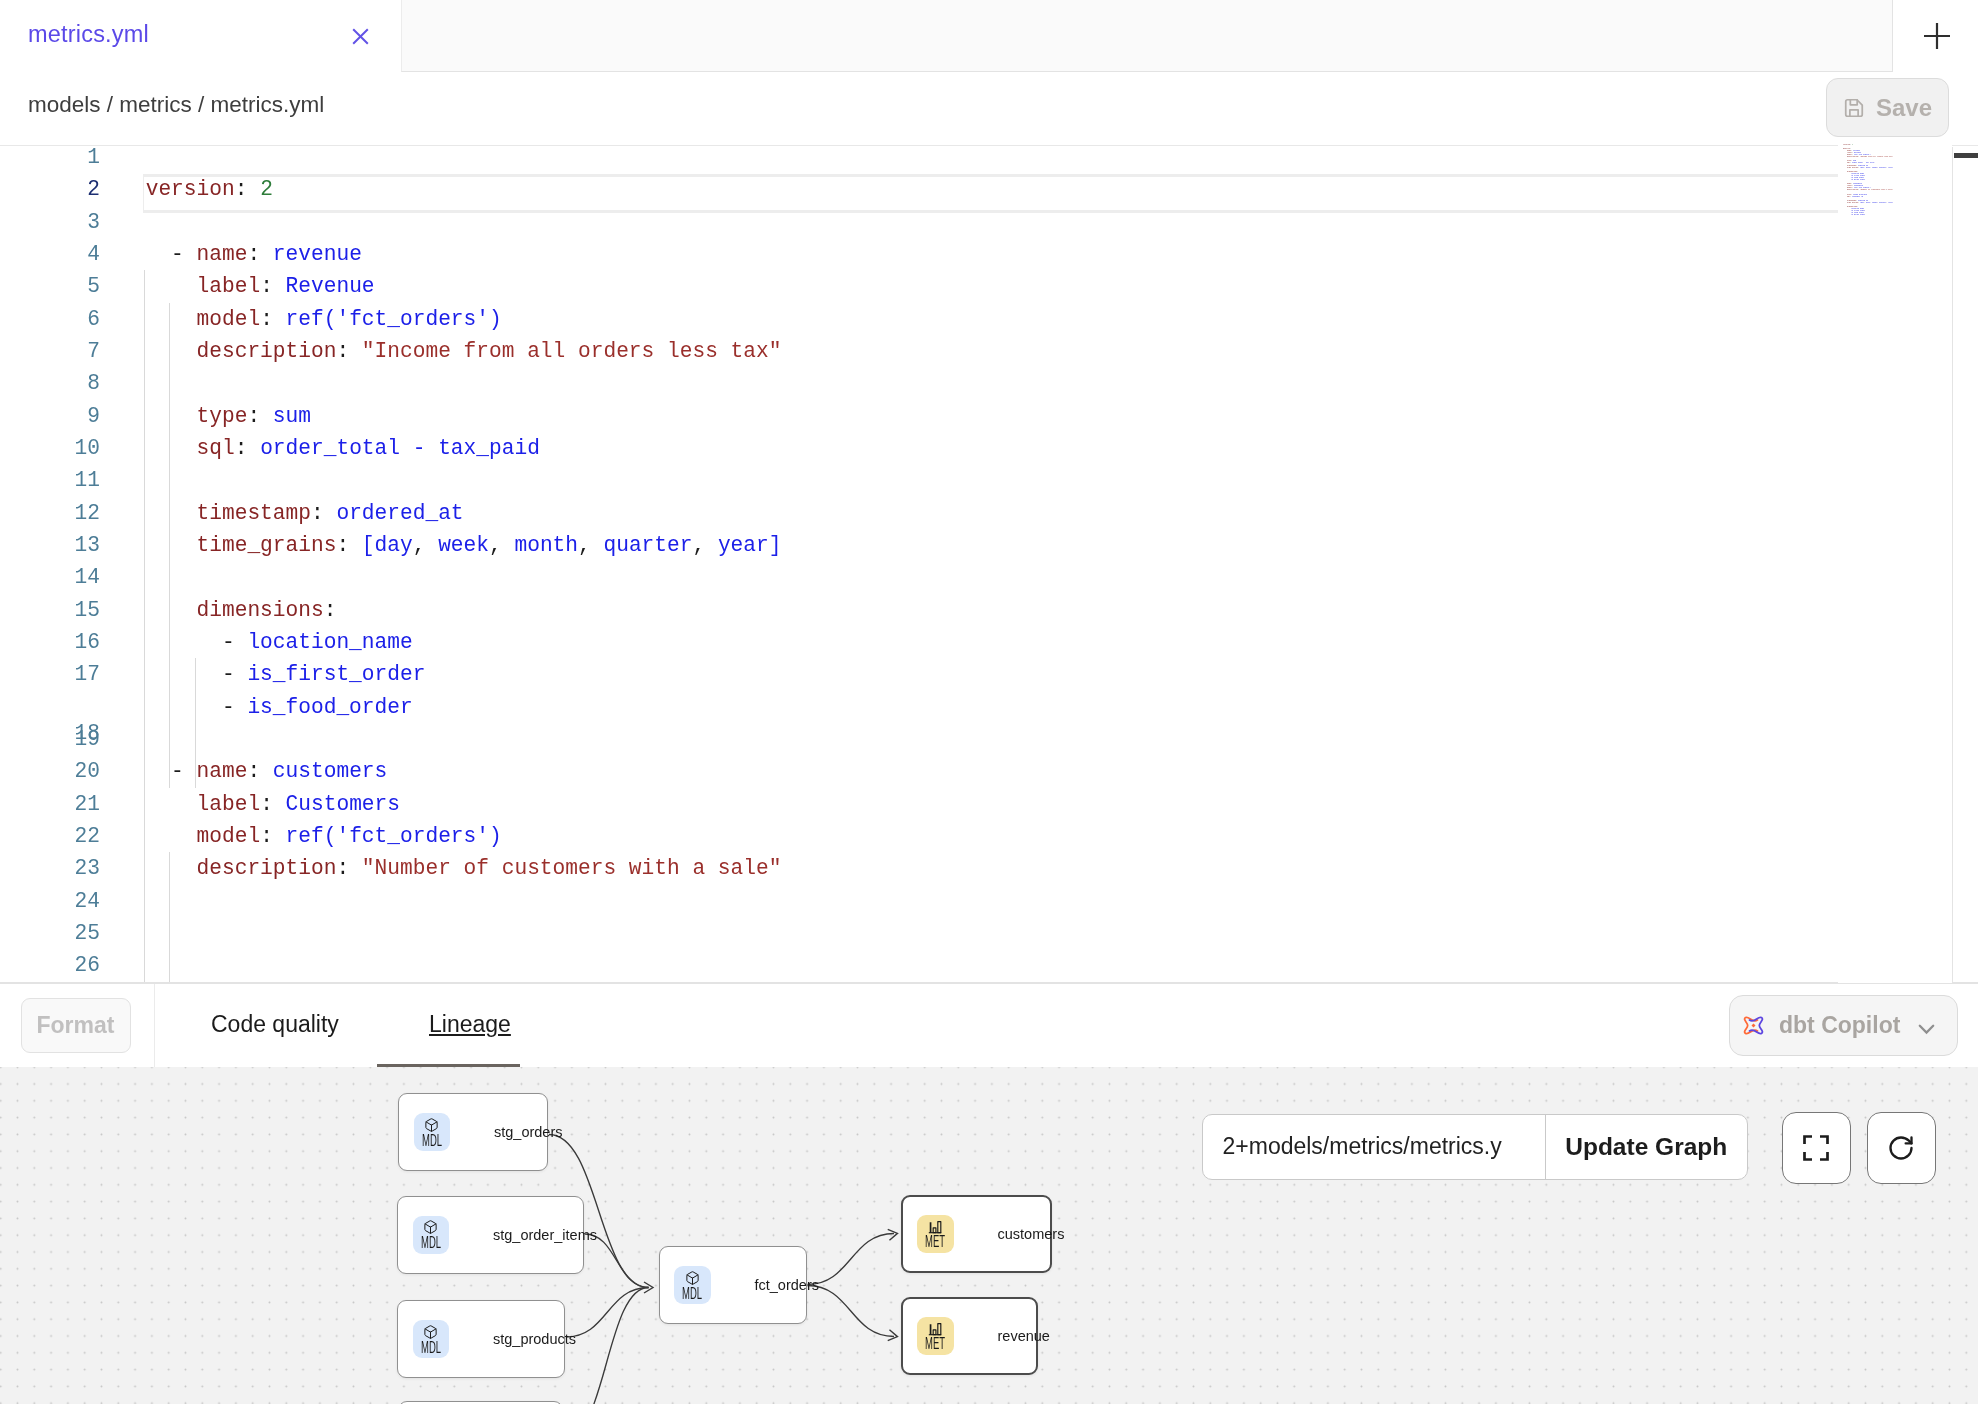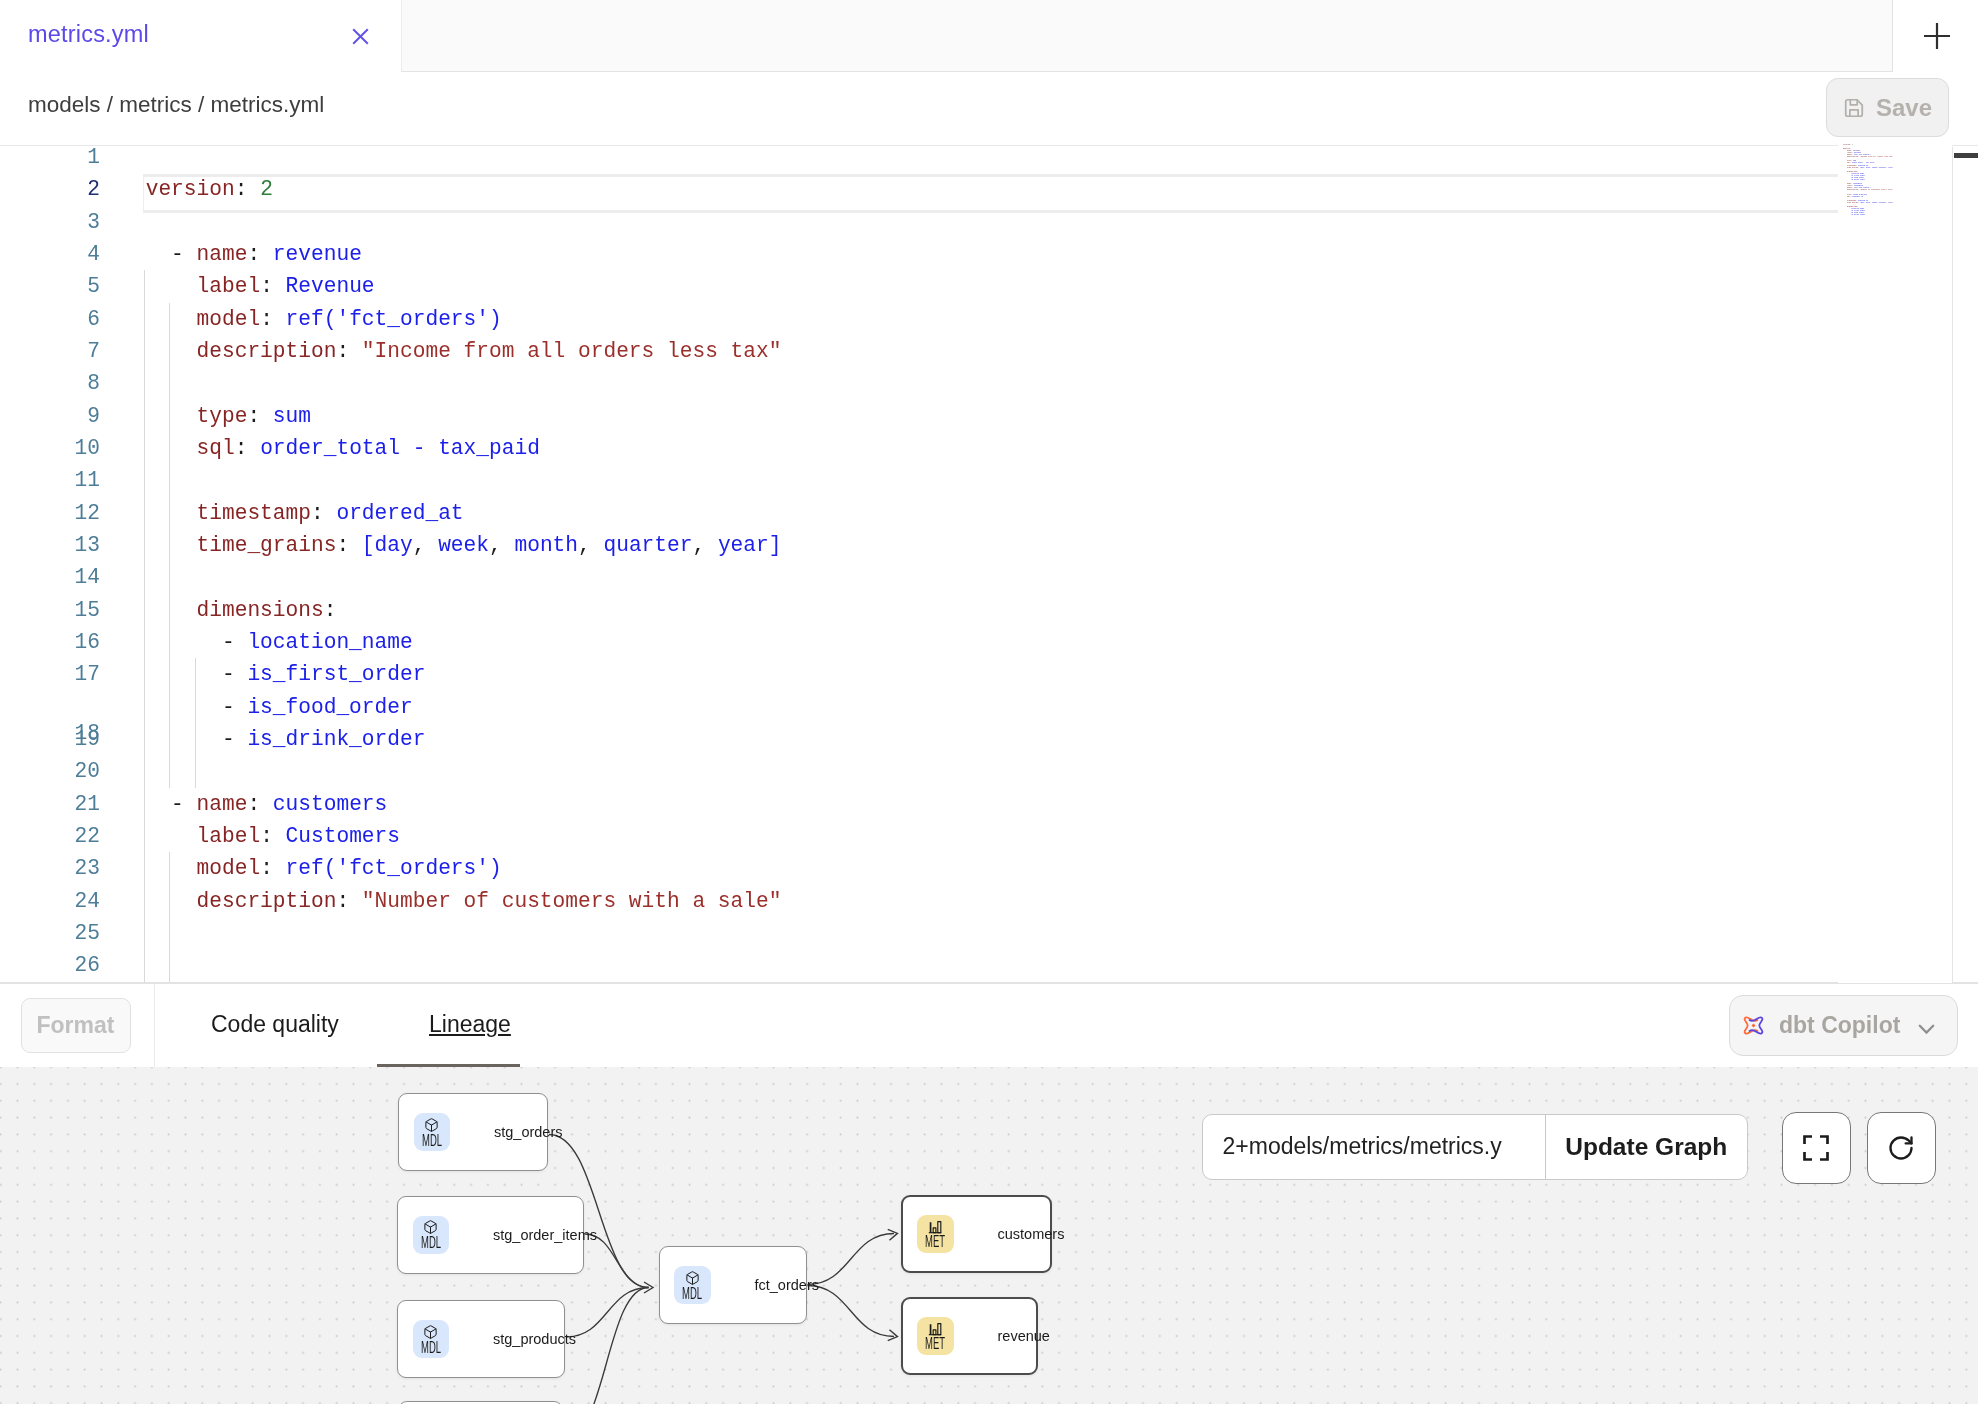--- a/index.html
+++ b/index.html
@@ -135,21 +135,20 @@
 <div class="cl"><i class="p">    </i><i class="k">type</i><i class="p">:</i><i class="v"> sum</i></div>
 <div class="cl"><i class="p">    </i><i class="k">sql</i><i class="p">:</i><i class="v"> order_total - tax_paid</i></div>
 <div class="cl">&nbsp;</div>
 <div class="cl"><i class="p">    </i><i class="k">timestamp</i><i class="p">:</i><i class="v"> ordered_at</i></div>
 <div class="cl"><i class="p">    </i><i class="k">time_grains</i><i class="p">:</i><i class="v"> [day</i><i class="p">,</i><i class="v"> week</i><i class="p">,</i><i class="v"> month</i><i class="p">,</i><i class="v"> quarter</i><i class="p">,</i><i class="v"> year]</i></div>
 <div class="cl">&nbsp;</div>
 <div class="cl"><i class="p">    </i><i class="k">dimensions</i><i class="p">:</i></div>
 <div class="cl"><i class="p">      - </i><i class="v">location_name</i></div>
 <div class="cl"><i class="p">      - </i><i class="v">is_first_order</i></div>
 <div class="cl"><i class="p">      - </i><i class="v">is_food_order</i></div>
-<div class="cl"><i class="p">      - </i><i class="v">is_drink_order</i></div>
 <div class="cl">&nbsp;</div>
 <div class="cl"><i class="p">  - </i><i class="k">name</i><i class="p">:</i><i class="v"> customers</i></div>
 <div class="cl"><i class="p">    </i><i class="k">label</i><i class="p">:</i><i class="v"> Customers</i></div>
 <div class="cl"><i class="p">    </i><i class="k">model</i><i class="p">:</i><i class="v"> ref('fct_orders')</i></div>
 <div class="cl"><i class="p">    </i><i class="k">description</i><i class="p">:</i><i class="s"> "Number of customers with a sale"</i></div>
 <div class="cl">&nbsp;</div>
     </div>
     <div id="scrollline"></div>
     <div id="scrollthumb"></div>
   </div>

